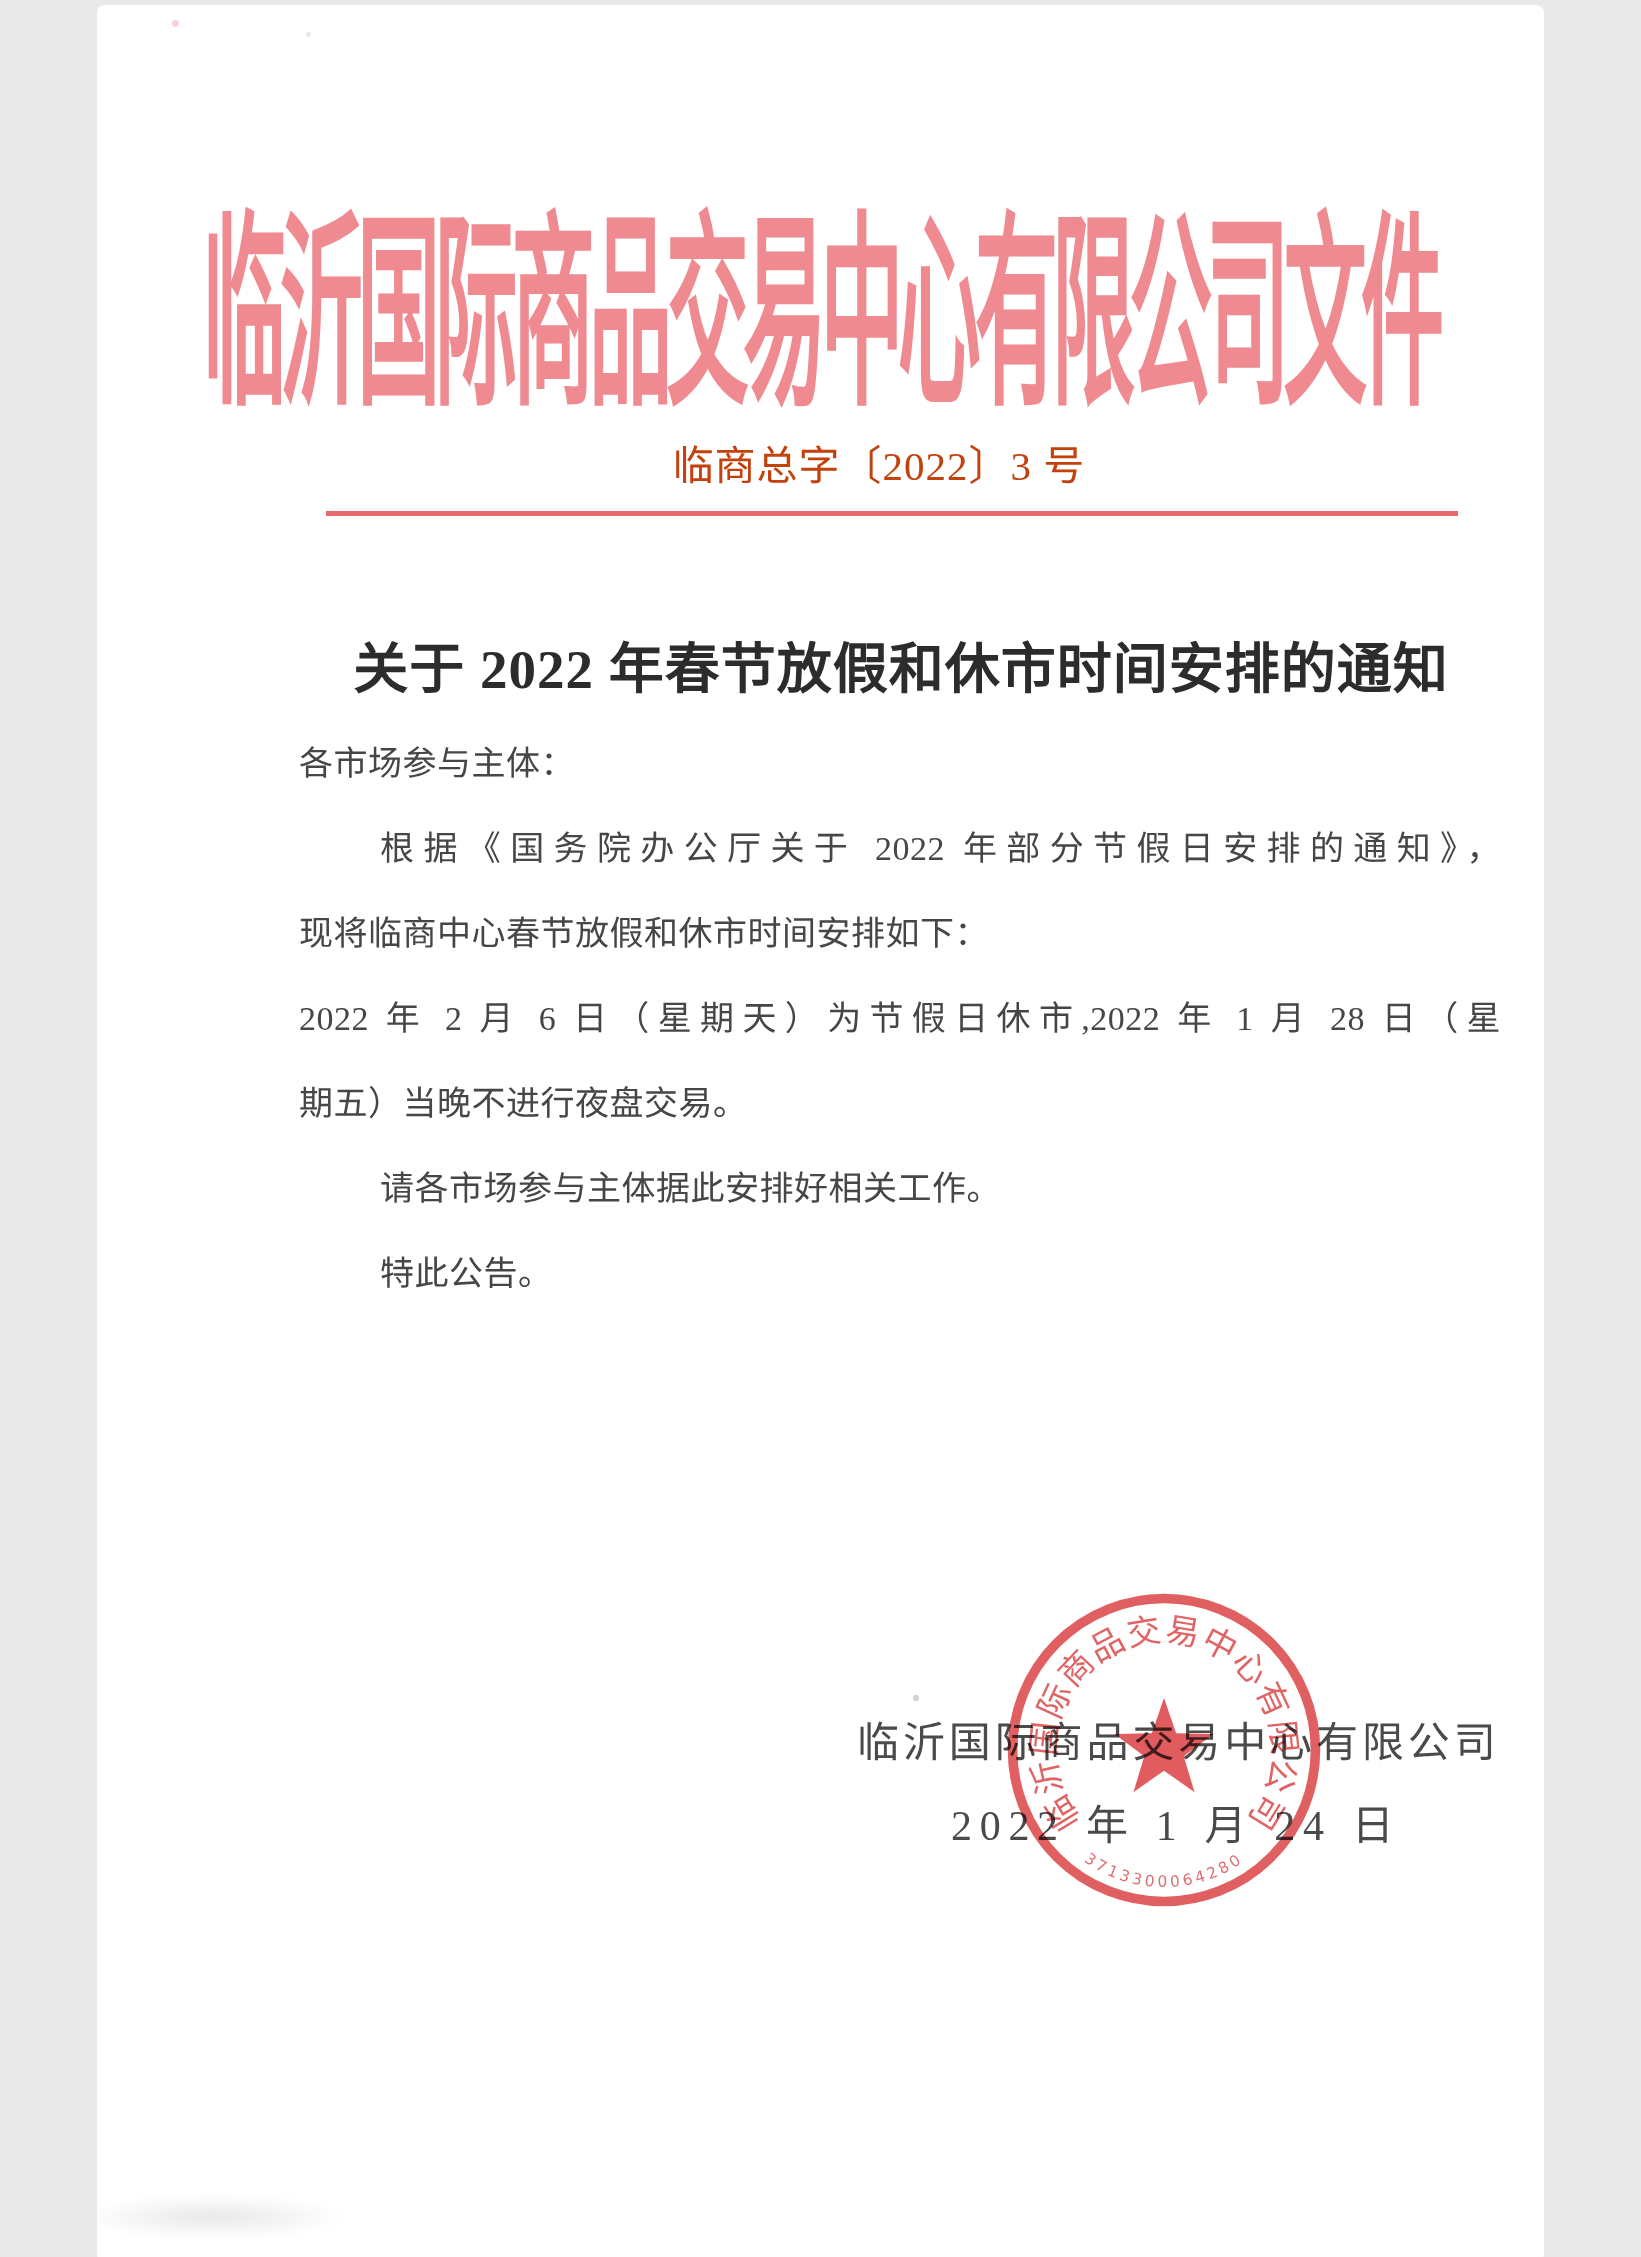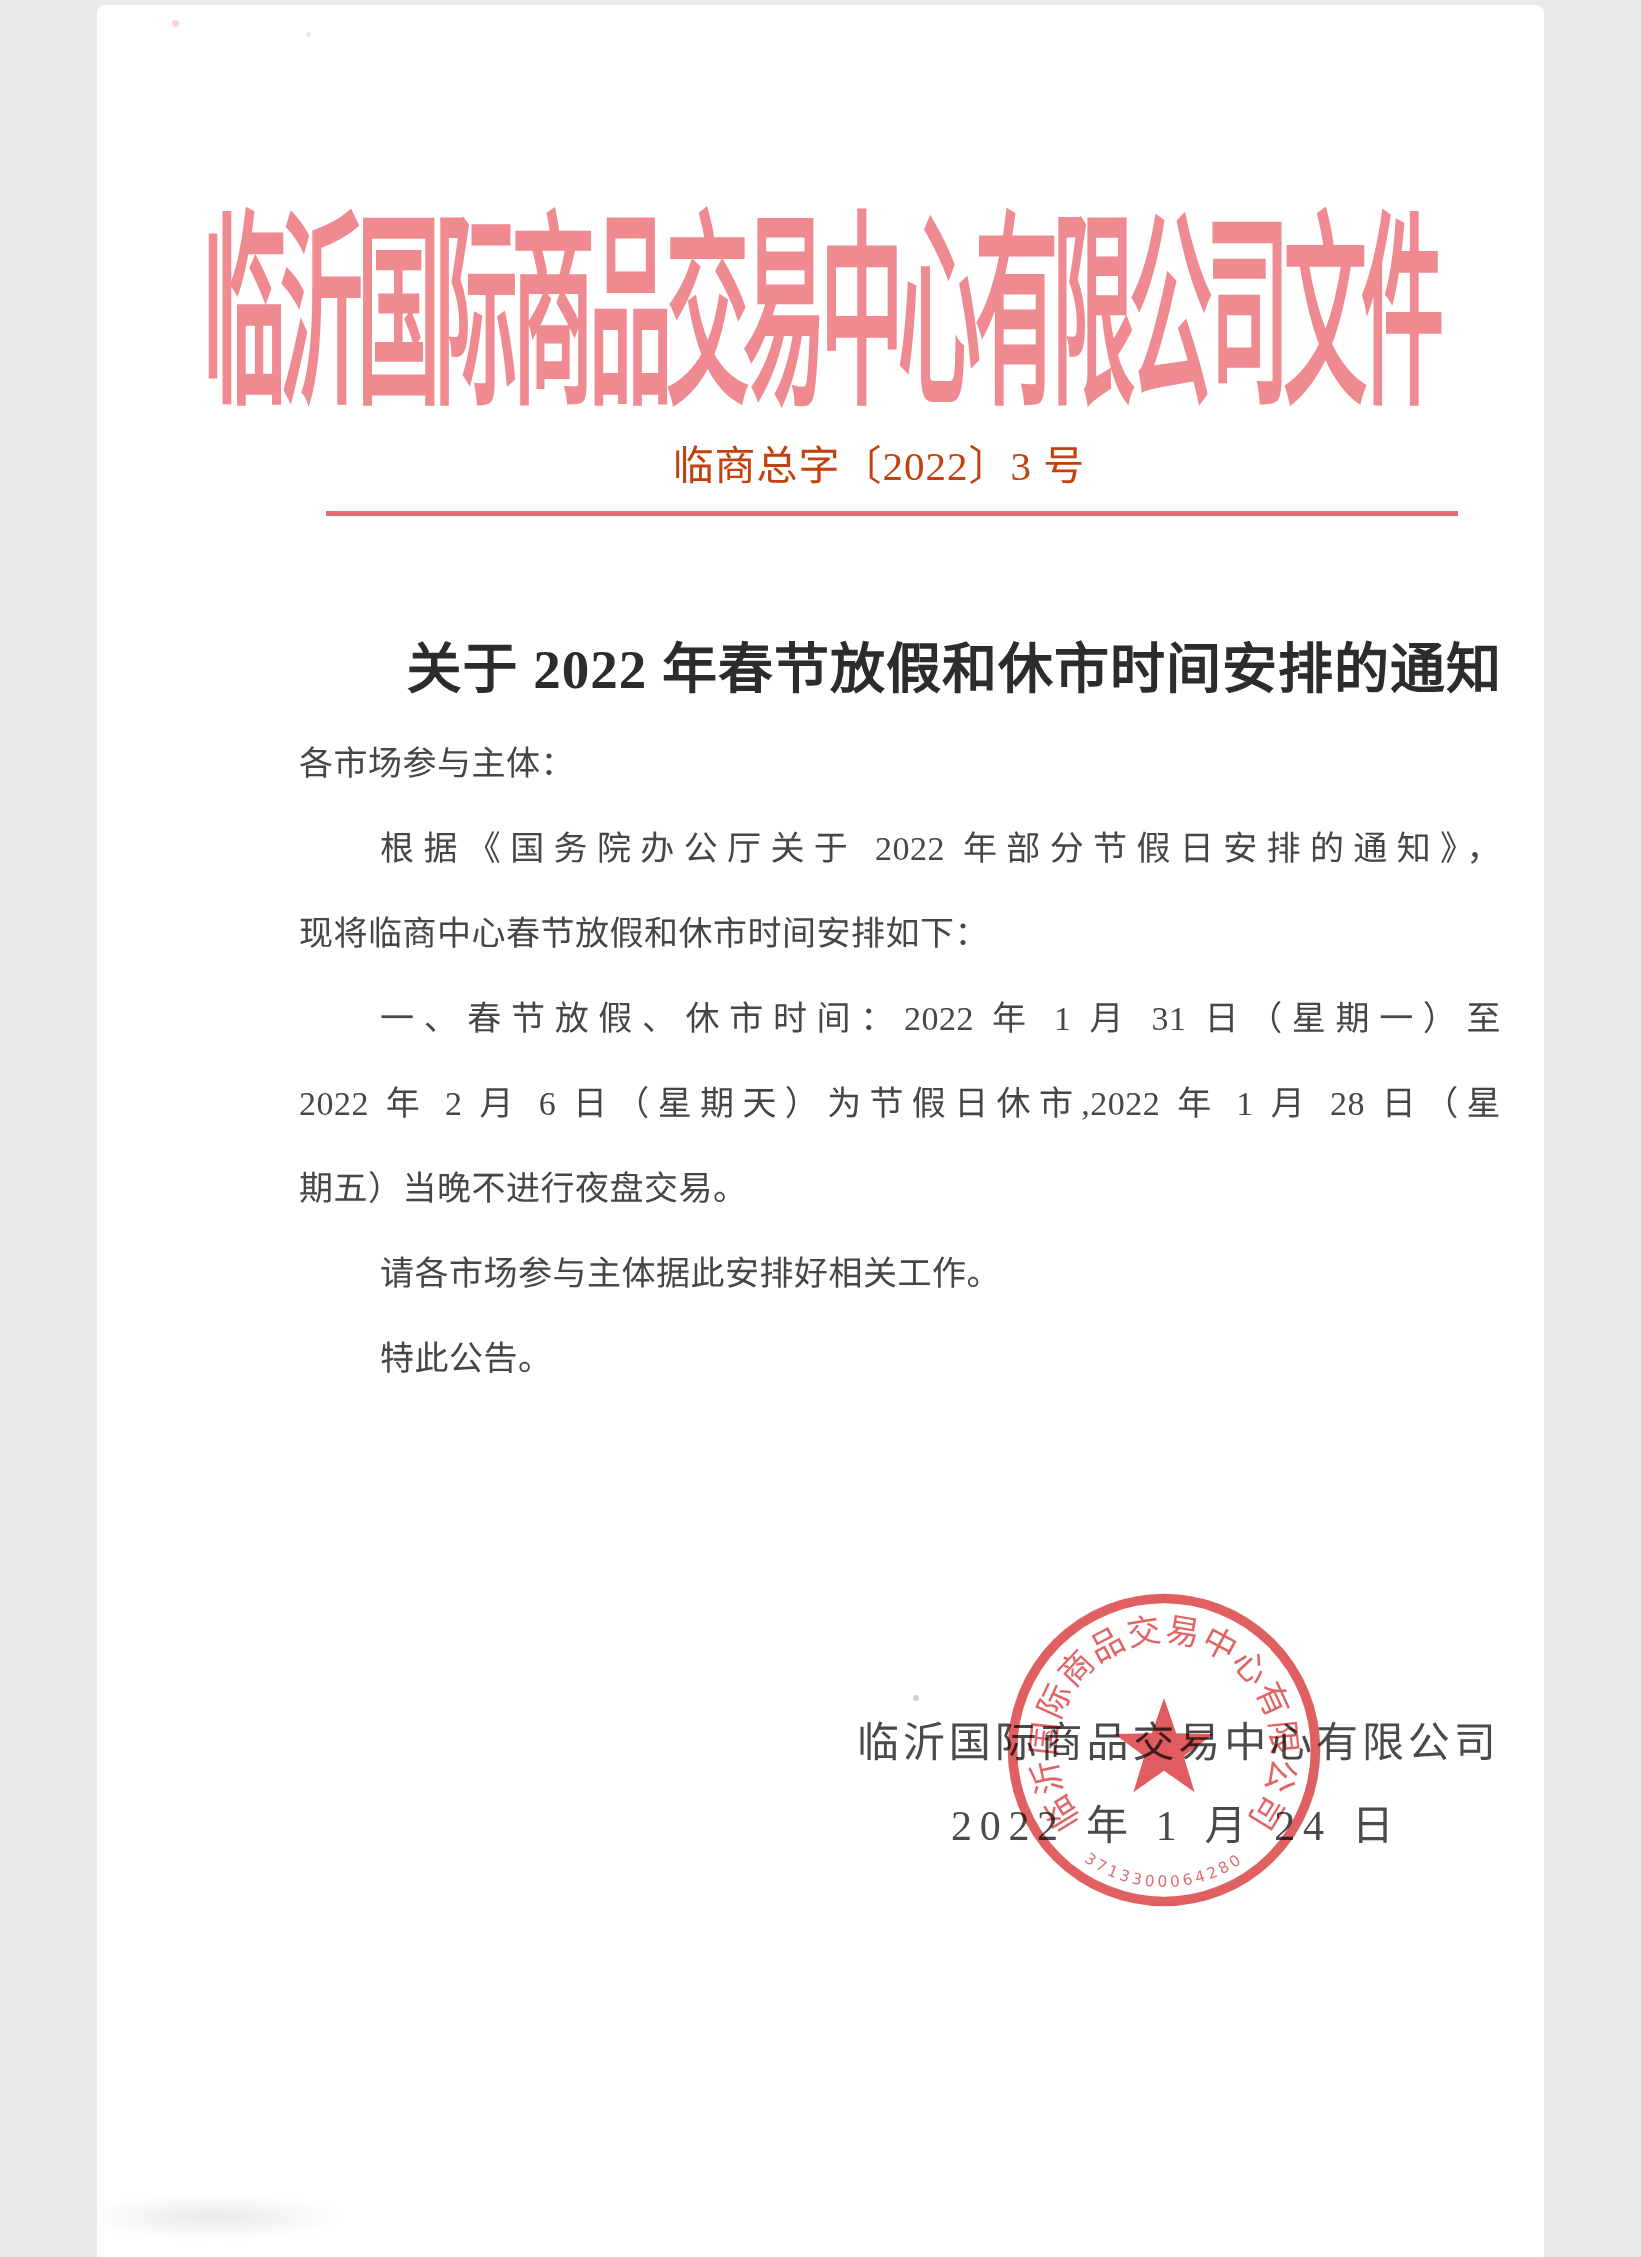--- a/index.html
+++ b/index.html
@@ -33,21 +33,21 @@
     letter-spacing:1px;
   }
   .red-line{
     position:absolute;left:229px;top:506px;
     width:1132px;height:4.8px;
     background:#e8696f;
   }
   
   .notice-title{
     position:absolute;left:203px;top:628px;width:1202px;
-    text-align:right;
+    text-align:center;
     font-size:55px;line-height:73px;
     font-weight:700;
     color:#2c2c2c;
     letter-spacing:1px;
   }
   
   .body-block{
     position:absolute;left:202px;top:716px;width:1202px;
     color:#464646;
     font-size:34px;
@@ -105,21 +105,20 @@
   <div class="docnum">临商总字〔2022〕3 号</div>
 
   <div class="red-line"></div>
 
   <div class="notice-title">关于 2022 年春节放假和休市时间安排的通知</div>
 
   <div class="body-block">
     <div class="line">各市场参与主体：</div>
     <div class="line indent justify">根据《国务院办公厅关于 2022 年部分节假日安排的通知》，</div>
     <div class="line">现将临商中心春节放假和休市时间安排如下：</div>
-    <div class="line indent justify">一、春节放假、休市时间：2022 年 1 月 31 日（星期一）至</div>
     <div class="line justify">2022 年 2 月 6 日（星期天）为节假日休市,2022 年 1 月 28 日（星</div>
     <div class="line">期五）当晚不进行夜盘交易。</div>
     <div class="line indent">请各市场参与主体据此安排好相关工作。</div>
     <div class="line indent">特此公告。</div>
   </div>
 
   <div class="sig-company">临沂国际商品交易中心有限公司</div>
   <div class="sig-date">2022 年 1 月 24 日</div>
 
   <svg class="seal" viewBox="-170 -170 340 340" xmlns="http://www.w3.org/2000/svg">

